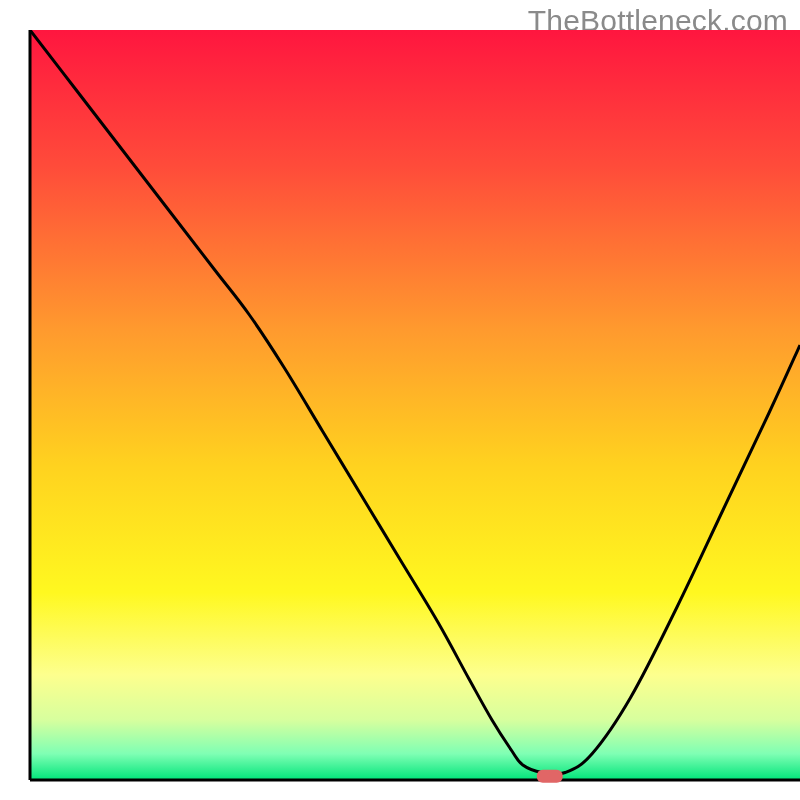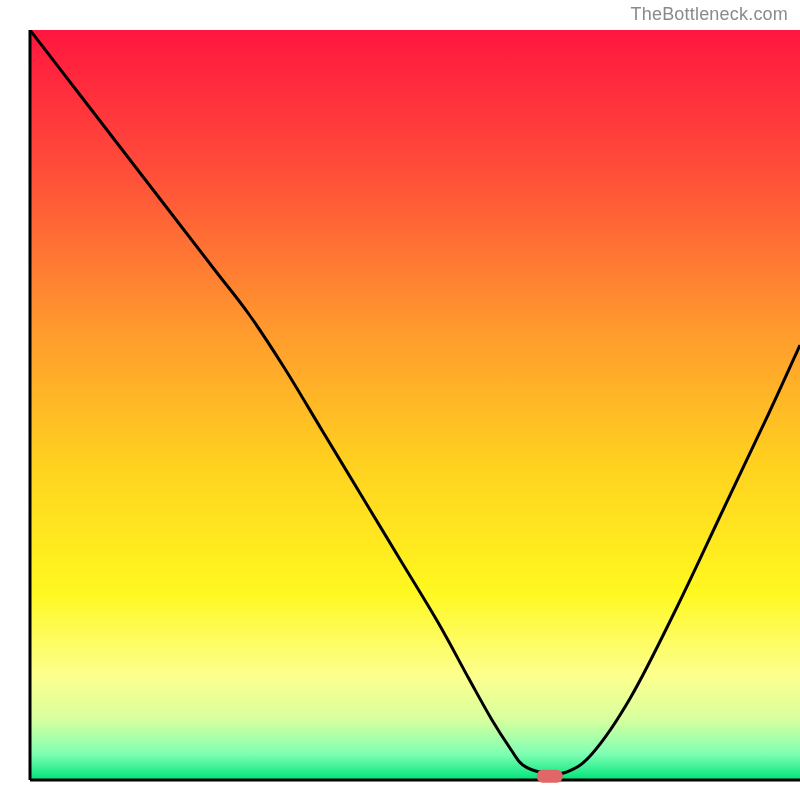--- a/index.html
+++ b/index.html
@@ -12,21 +12,21 @@
   }
   .container {
     position: relative;
     width: 800px;
     height: 800px;
   }
   .watermark {
     position: absolute;
     top: 4px;
     right: 12px;
-    font-size: 18px;
+    font-size: 30px;
     color: #8a8a8a;
     font-weight: 500;
     letter-spacing: 0.2px;
   }
   svg.plot {
     position: absolute;
     left: 0;
     top: 0;
   }
 </style>

